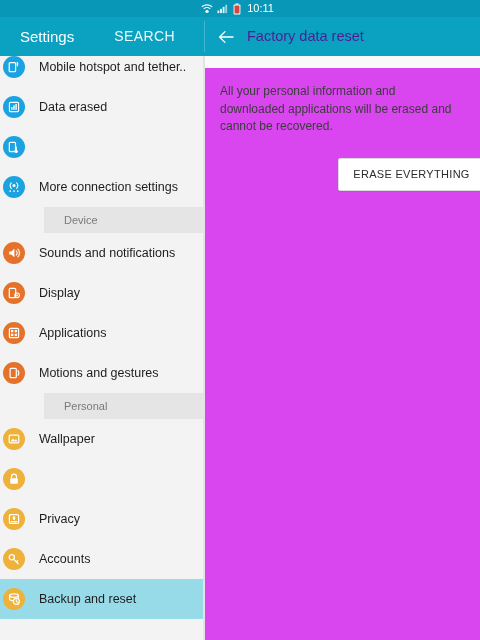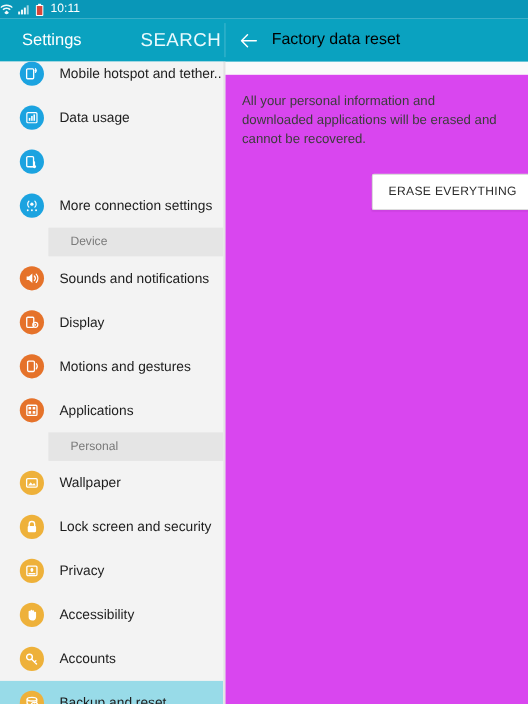--- a/index.html
+++ b/index.html
@@ -24,21 +24,21 @@
 
   
   .statusbar {
     position: absolute;
     top: 0; left: 0;
     width: 480px;
     height: 17px;
     background: #0997b8;
     display: flex;
     align-items: center;
-    justify-content: flex-start;
+    justify-content: center;
     box-sizing: border-box;
     padding-right: 5px;
   }
   .status-icons {
     display: flex;
     align-items: center;
     gap: 4px;
   }
   .status-time {
     color: #ffffff;
@@ -78,35 +78,35 @@
   }
   .app-title {
     position: absolute;
     left: 20px; top: 11px;
     color: #ffffff;
     font-size: 15px;
     line-height: 17px;
   }
   .search-btn {
     position: absolute;
-    right: 4px; top: 13px;
+    right: 30px; top: 13px;
     color: #eafafd;
-    font-size: 17px;
+    font-size: 14px;
     line-height: 13px;
     letter-spacing: 0.4px;
   }
   .back-arrow {
     position: absolute;
     left: 12px; top: 11px;
     width: 18px; height: 18px;
   }
   .detail-title {
     position: absolute;
     left: 42px; top: 11px;
-    color: #000000;
+    color: #4c1d95;
     font-size: 14.5px;
     line-height: 17px;
   }
 
   
   .sidebar {
     position: absolute;
     top: 56px; left: 0;
     width: 203px;
     height: 584px;
@@ -123,21 +123,21 @@
     position: absolute;
     left: 0;
     top: -9px;     
     width: 203px;
   }
   .row {
     position: relative;
     height: 40px;
     display: flex;
     align-items: center;
-    padding-left: 18px;
+    padding-left: 3px;
     box-sizing: border-box;
   }
   .row.selected { background: #98dbe8; }
   .row-icon {
     width: 22px; height: 22px;
     border-radius: 50%;
     flex: 0 0 22px;
     display: flex;
     align-items: center;
     justify-content: center;
@@ -262,21 +262,21 @@
         </div>
         <div class="row">
           <span class="row-icon ic-blue">
             <svg width="14" height="14" viewBox="0 0 14 14">
               <rect x="2.4" y="2.4" width="9.2" height="9.2" rx="1" fill="none" stroke="#fff" stroke-width="1.1"></rect>
               <rect x="4.2" y="7.2" width="1.4" height="2.6" fill="#ffffff"></rect>
               <rect x="6.3" y="5.4" width="1.4" height="4.4" fill="#ffffff"></rect>
               <rect x="8.4" y="4.0" width="1.4" height="5.8" fill="#ffffff"></rect>
             </svg>
           </span>
-          <span class="row-label">Data usage</span>
+          <span class="row-label">Data erased</span>
         </div>
         <div class="row">
           <span class="row-icon ic-blue">
             <svg width="14" height="14" viewBox="0 0 14 14">
               <rect x="2.3" y="2.4" width="6.2" height="9.2" rx="0.9" fill="none" stroke="#fff" stroke-width="1.2"></rect>
               <path d="M9.3 11.4 V7.2 M9.3 11.4 H5.2" fill="none" stroke="#fff" stroke-width="1.2" stroke-linecap="round"></path>
               <circle cx="9.3" cy="11.4" r="1.5" fill="#ffffff"></circle>
             </svg>
           </span>
         </div>
@@ -308,74 +308,65 @@
               <rect x="2.3" y="2.4" width="6.4" height="9.2" rx="0.9" fill="none" stroke="#fff" stroke-width="1.2"></rect>
               <circle cx="10.1" cy="9.3" r="2.3" fill="none" stroke="#fff" stroke-width="1.1"></circle>
               <circle cx="10.1" cy="9.3" r="0.85" fill="#ffffff"></circle>
             </svg>
           </span>
           <span class="row-label">Display</span>
         </div>
         <div class="row">
           <span class="row-icon ic-orange">
             <svg width="14" height="14" viewBox="0 0 14 14">
-              <rect x="3.1" y="2.3" width="6.2" height="9.4" rx="1" fill="none" stroke="#fff" stroke-width="1.2"></rect>
-              <path d="M11.0 4.6 a4 4 0 0 1 0 4.8" fill="none" stroke="#fff" stroke-width="1.1" stroke-linecap="round"></path>
-            </svg>
-          </span>
-          <span class="row-label">Motions and gestures</span>
-        </div>
-        <div class="row">
-          <span class="row-icon ic-orange">
-            <svg width="14" height="14" viewBox="0 0 14 14">
               <rect x="2.4" y="2.4" width="9.2" height="9.2" rx="1.1" fill="none" stroke="#fff" stroke-width="1.2"></rect>
               <rect x="3.9" y="3.9" width="2.4" height="2.4" fill="#ffffff"></rect>
               <rect x="7.7" y="3.9" width="2.4" height="2.4" fill="#ffffff"></rect>
               <rect x="3.9" y="7.7" width="2.4" height="2.4" fill="#ffffff"></rect>
               <rect x="7.7" y="7.7" width="2.4" height="2.4" fill="#ffffff"></rect>
             </svg>
           </span>
           <span class="row-label">Applications</span>
         </div>
+        <div class="row">
+          <span class="row-icon ic-orange">
+            <svg width="14" height="14" viewBox="0 0 14 14">
+              <rect x="3.1" y="2.3" width="6.2" height="9.4" rx="1" fill="none" stroke="#fff" stroke-width="1.2"></rect>
+              <path d="M11.0 4.6 a4 4 0 0 1 0 4.8" fill="none" stroke="#fff" stroke-width="1.1" stroke-linecap="round"></path>
+            </svg>
+          </span>
+          <span class="row-label">Motions and gestures</span>
+        </div>
         <div class="section-head">Personal</div>
         <div class="row">
           <span class="row-icon ic-amber">
             <svg width="14" height="14" viewBox="0 0 14 14">
               <rect x="2.2" y="3.1" width="9.6" height="7.8" rx="1" fill="none" stroke="#fff" stroke-width="1.2"></rect>
               <path d="M3.5 9.4 L5.9 6.4 L7.6 8.4 L9.0 7.0 L10.6 9.4 Z" fill="#ffffff"></path>
             </svg>
           </span>
           <span class="row-label">Wallpaper</span>
         </div>
         <div class="row">
           <span class="row-icon ic-amber">
             <svg width="14" height="14" viewBox="0 0 14 14">
               <path d="M4.5 6.3 V4.6 a2.5 2.5 0 0 1 5 0 V6.3" fill="none" stroke="#fff" stroke-width="1.25" stroke-linecap="round"></path>
               <rect x="3.2" y="6.2" width="7.6" height="5.6" rx="1" fill="#ffffff"></rect>
             </svg>
           </span>
-          <span class="row-label">Lock screen and security</span>
         </div>
         <div class="row">
           <span class="row-icon ic-amber">
             <svg width="14" height="14" viewBox="0 0 14 14">
               <rect x="2.4" y="2.7" width="9.2" height="8.6" rx="1" fill="none" stroke="#fff" stroke-width="1.2"></rect>
               <rect x="5.8" y="4.3" width="2.4" height="3.6" rx="1.2" fill="#ffffff"></rect>
               <rect x="3.7" y="9.0" width="6.6" height="1.3" rx="0.6" fill="#ffffff"></rect>
             </svg>
           </span>
           <span class="row-label">Privacy</span>
-        </div>
-        <div class="row">
-          <span class="row-icon ic-amber">
-            <svg width="14" height="14" viewBox="0 0 14 14">
-              <path d="M4.0 7.2 V4.0 a0.85 0.85 0 0 1 1.7 0 V6.7 V3.1 a0.85 0.85 0 0 1 1.7 0 V6.7 V3.6 a0.85 0.85 0 0 1 1.7 0 V7.0 V4.9 a0.85 0.85 0 0 1 1.7 0 V8.6 c0 2.2 -1.5 3.6 -3.5 3.6 c-2.0 0 -3.3 -1.3 -3.3 -3.2 Z" fill="#ffffff"></path>
-            </svg>
-          </span>
-          <span class="row-label">Accessibility</span>
         </div>
         <div class="row">
           <span class="row-icon ic-amber">
             <svg width="14" height="14" viewBox="0 0 14 14">
               <circle cx="4.8" cy="5.3" r="2.6" fill="none" stroke="#fff" stroke-width="1.3"></circle>
               <path d="M6.6 7.1 L11.2 11.7 M9.4 9.9 L10.6 8.7" fill="none" stroke="#fff" stroke-width="1.3" stroke-linecap="round"></path>
             </svg>
           </span>
           <span class="row-label">Accounts</span>
         </div>

